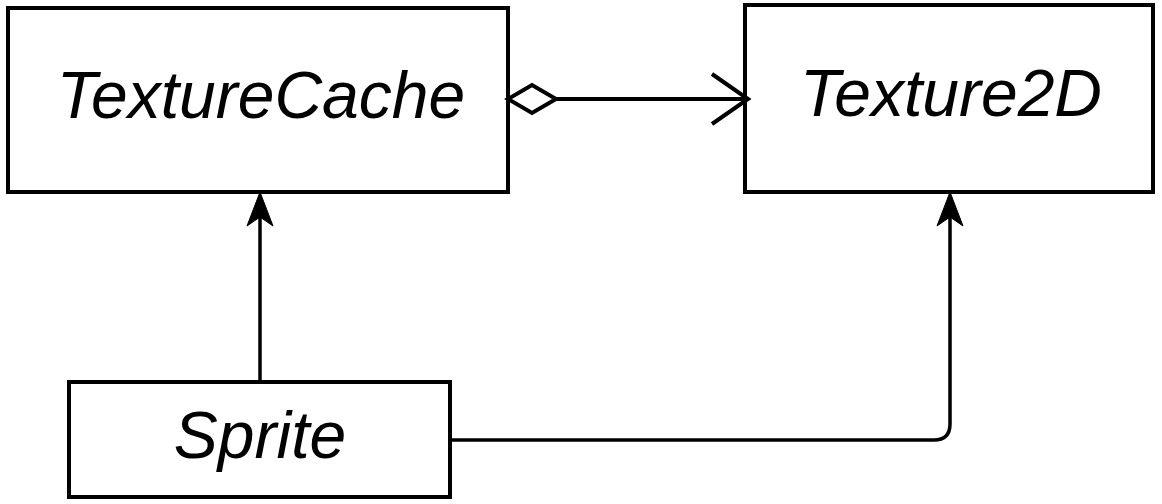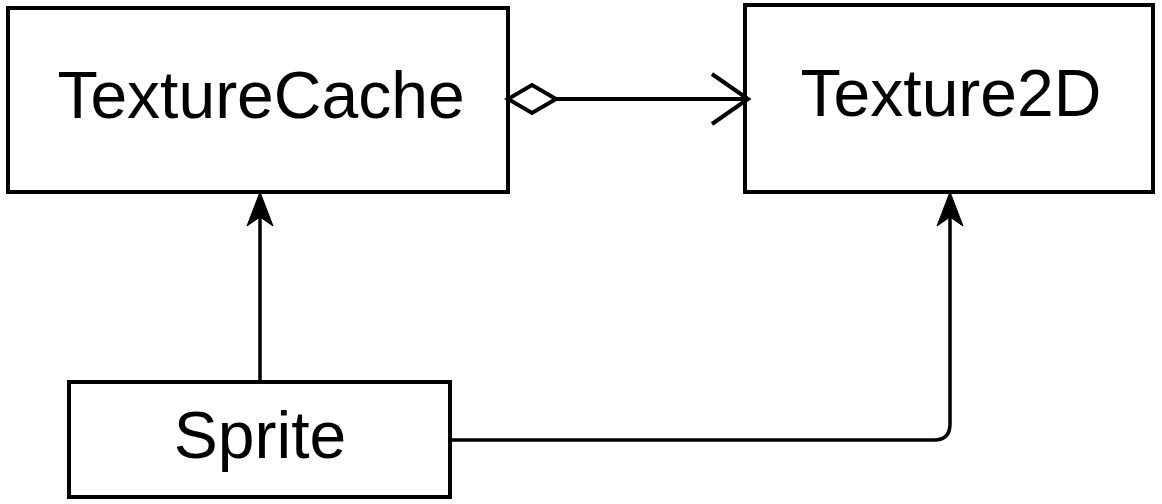--- a/index.html
+++ b/index.html
@@ -10,20 +10,21 @@
   }
   body {
     font-family: "Liberation Sans", sans-serif;
   }
   #diagram-canvas {
     position: relative;
     width: 1162px;
     height: 504px;
     background: #ffffff;
     overflow: hidden;
+    font-style: italic;
   }
   #diagram-svg {
     position: absolute;
     left: 0;
     top: 0;
     width: 1162px;
     height: 504px;
     display: block;
   }
   .class-box-rect {

